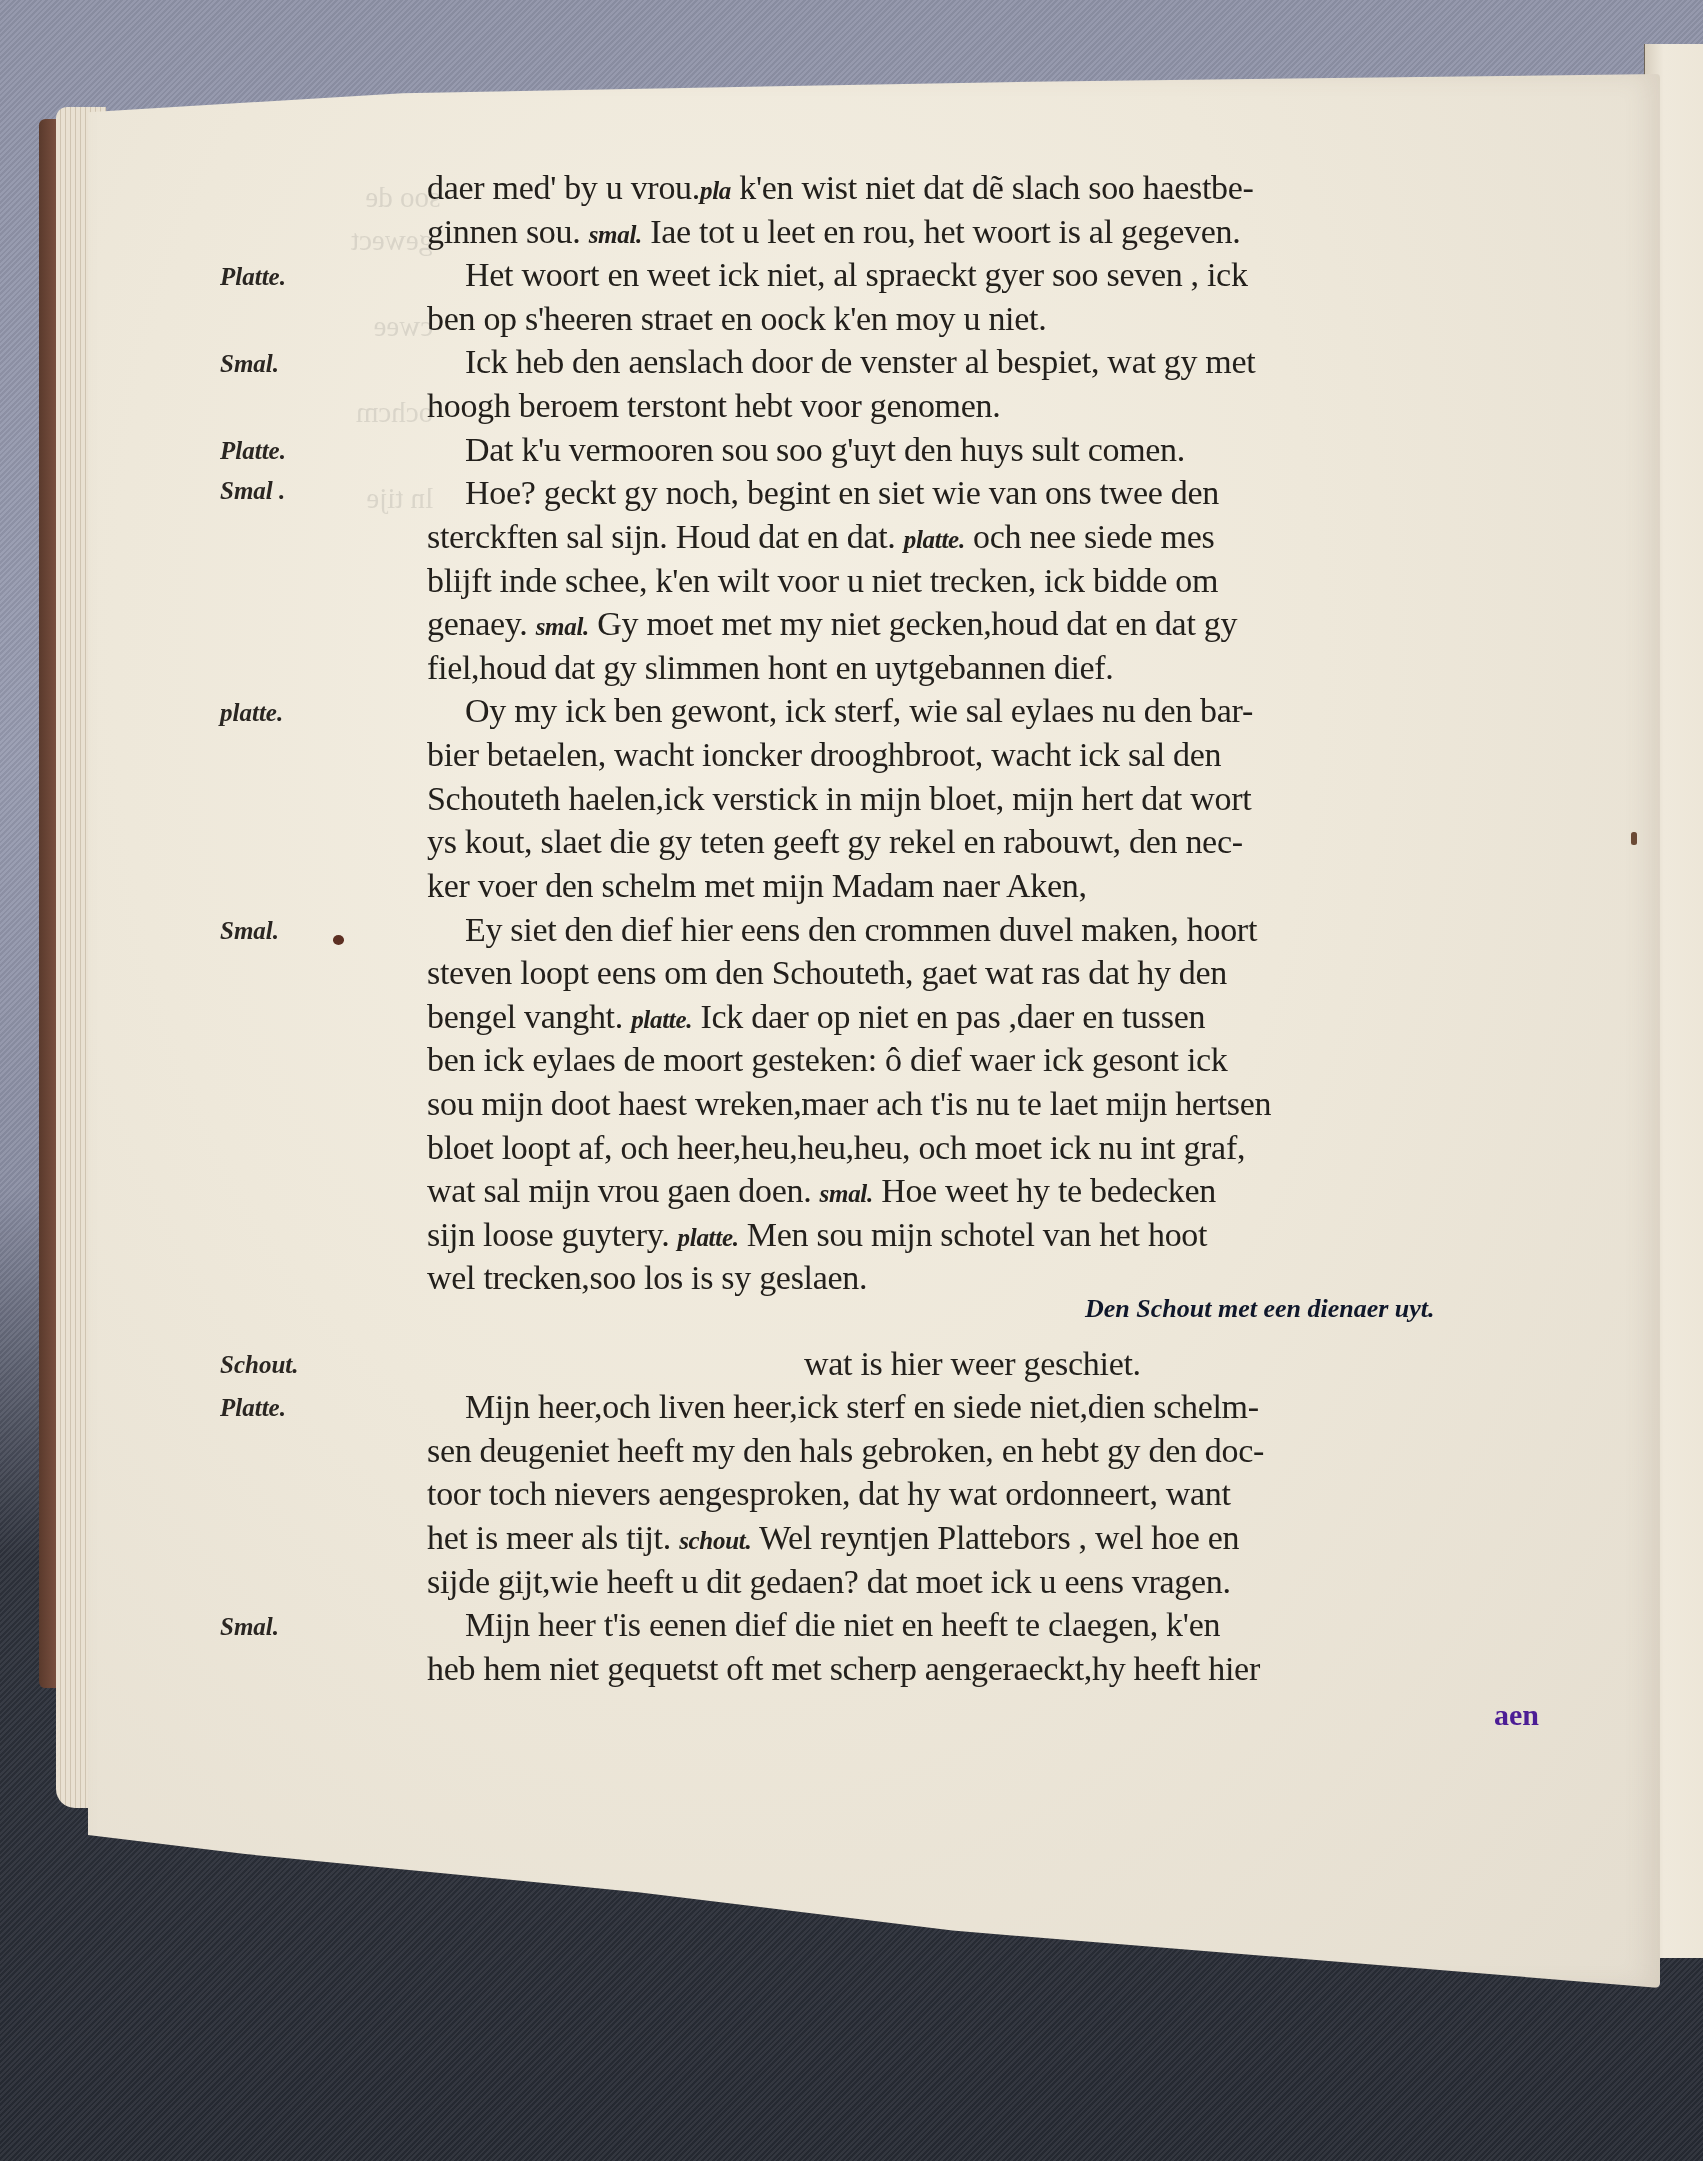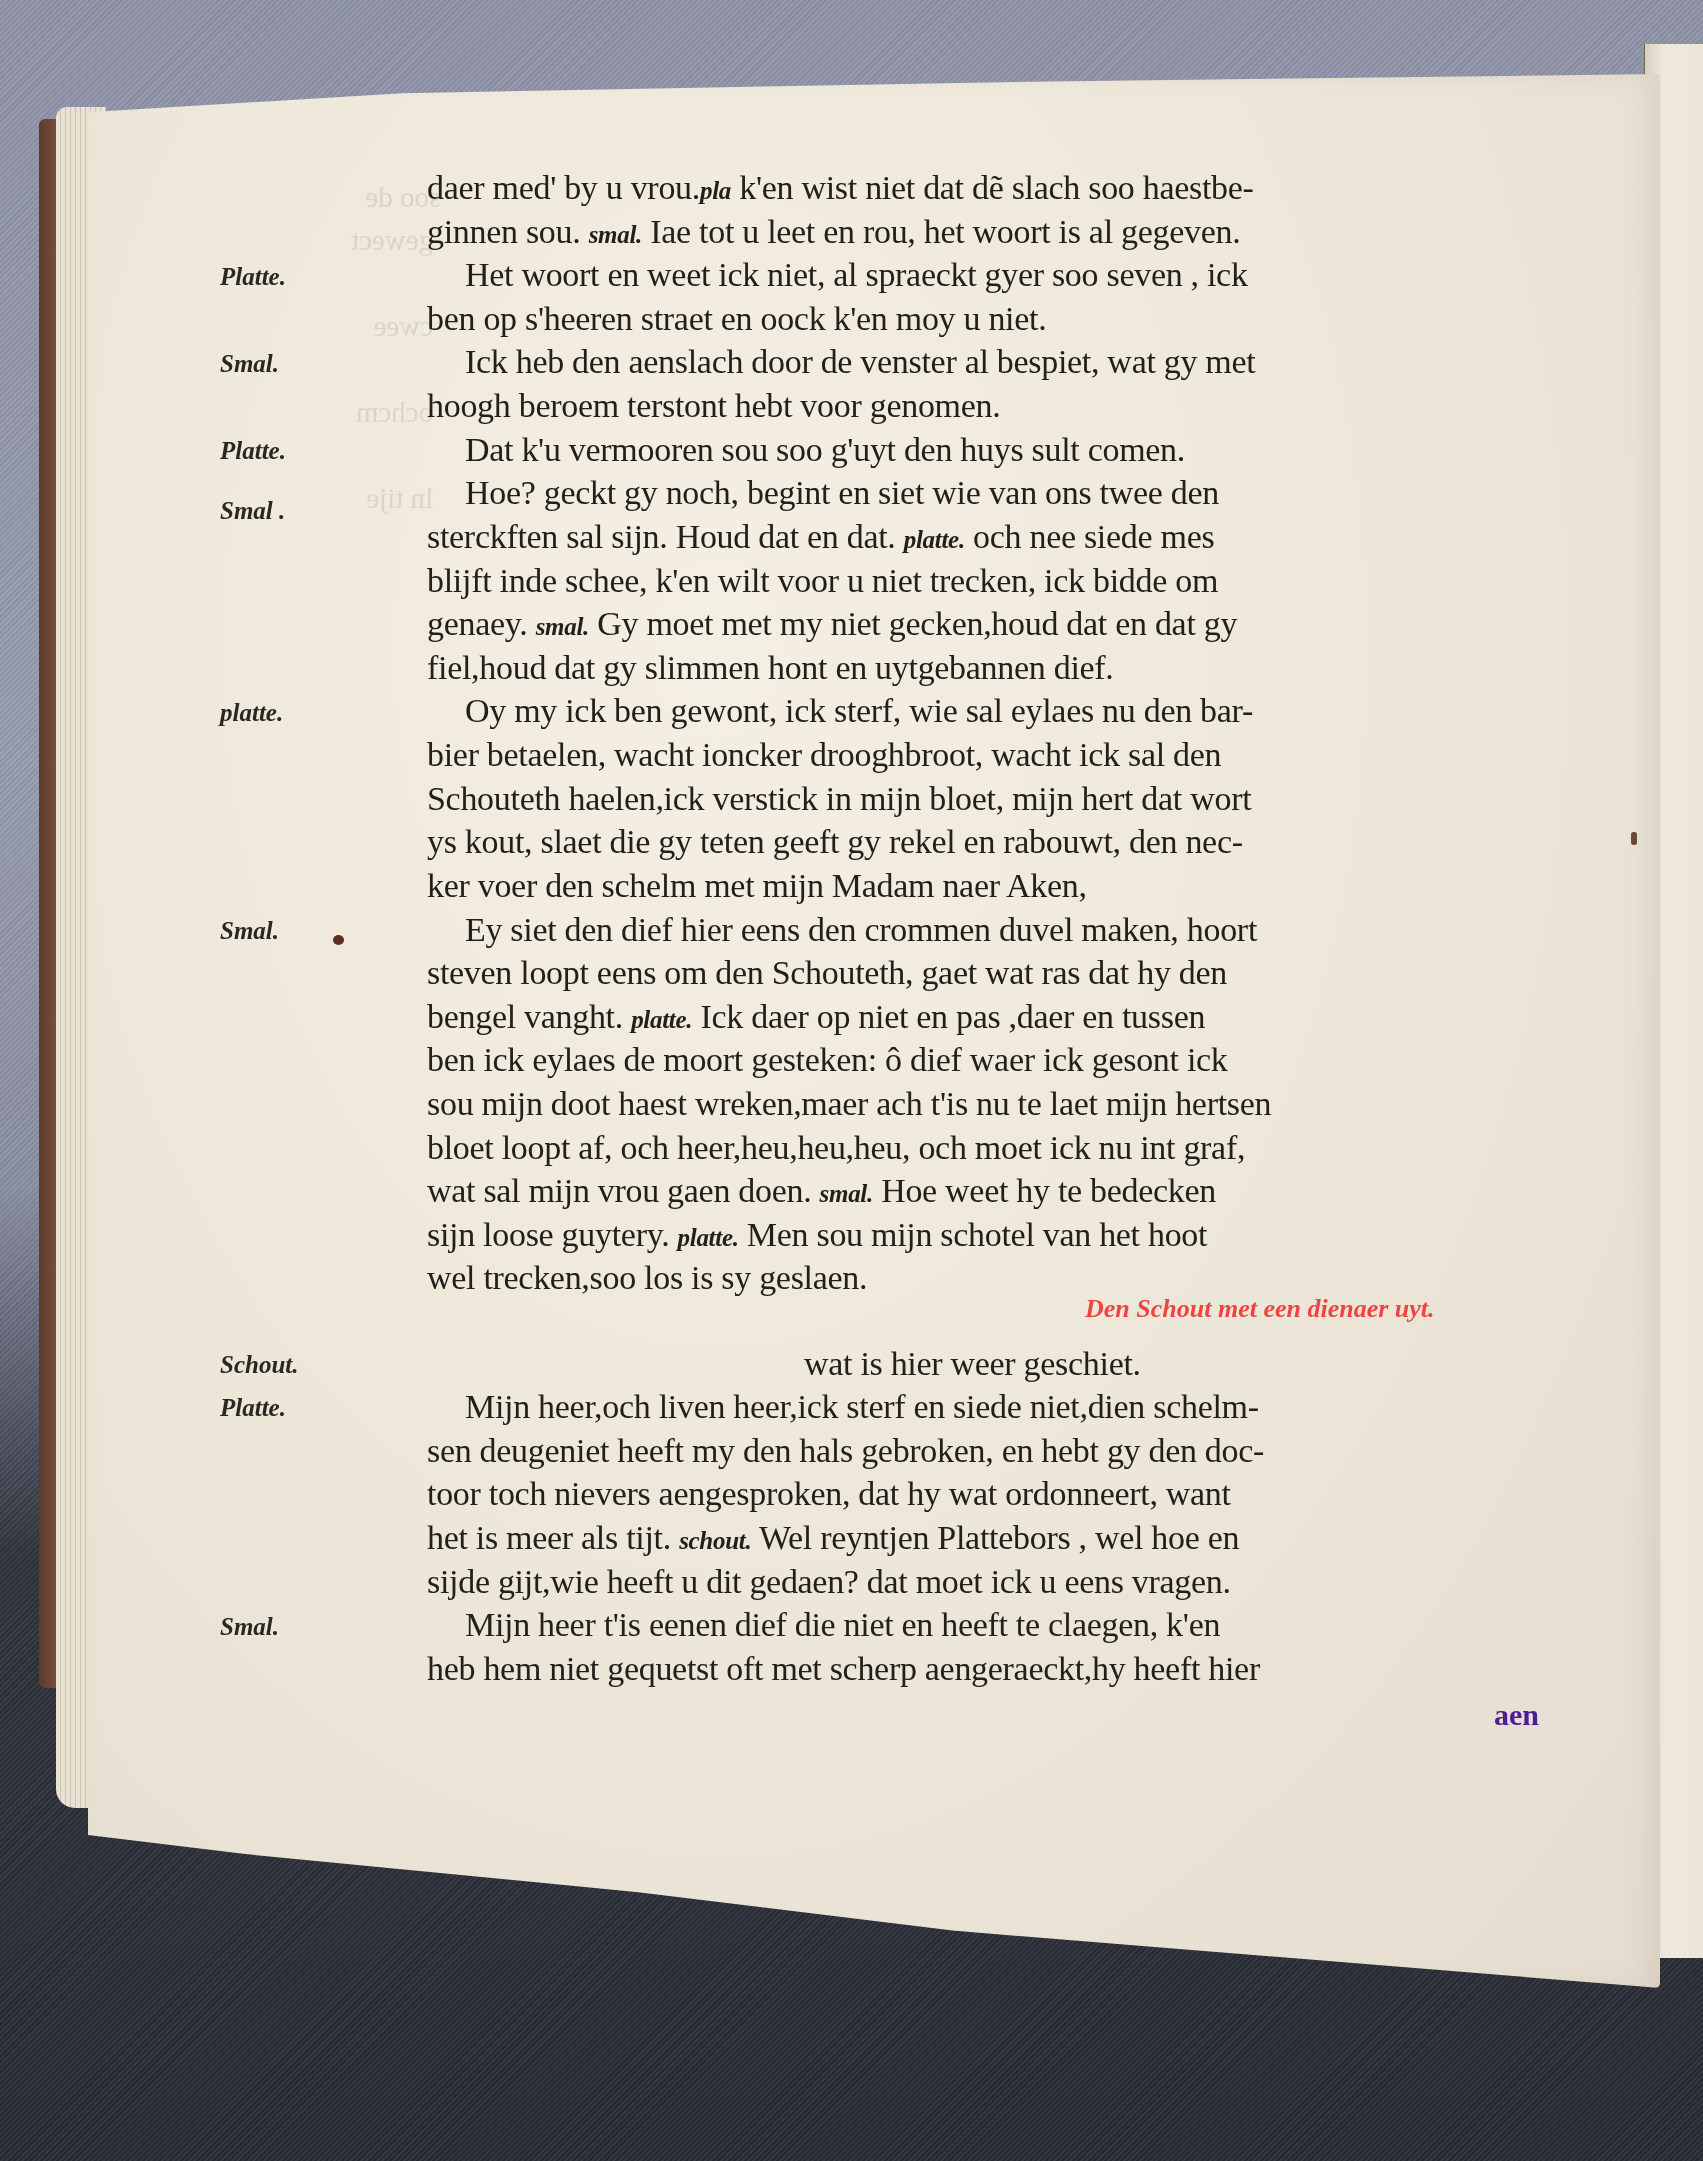--- a/index.html
+++ b/index.html
@@ -57,21 +57,21 @@
     position: absolute; left: 0; white-space: nowrap;
     font-size: 34px; letter-spacing: -0.3px; transform-origin: left top;
   }
   .speaker {
     position: absolute; white-space: nowrap; font-style: italic; font-weight: bold;
     font-size: 25px; color: #2a2622;
   }
   .inline-speaker { font-style: italic; font-weight: bold; font-size: 25px; }
   .stage {
     position: absolute; white-space: nowrap; font-style: italic; font-weight: bold;
-    font-size: 26px; color: #ef4444;
+    font-size: 26px; color: #0f172a;
   }
   .catchword {
     position: absolute; white-space: nowrap; font-weight: bold; font-size: 30px; color: #4c1d95;
   }
 </style>
 </head>
 <body>
 
 <div class="fabric"></div>
 <div class="binding"></div>
@@ -94,21 +94,21 @@
     <div class="line" style="top: 0px; left: 0px;"><span>daer med' by u vrou.</span><span class="inline-speaker">pla</span><span> k'en wist niet dat dẽ slach soo haestbe-</span></div>
     <div class="line" style="top: 44px; left: 0px;"><span>ginnen sou. </span><span class="inline-speaker">smal.</span><span> Iae tot u leet en rou, het woort is al gegeven.</span></div>
     <div class="speaker" style="left: -207px; top: 94px;">Platte.</div>
     <div class="line" style="top: 87px; left: 38px;"><span>Het woort en weet ick niet, al spraeckt gyer soo seven , ick</span></div>
     <div class="line" style="top: 131px; left: 0px;"><span>ben op s'heeren straet en oock k'en moy u  niet.</span></div>
     <div class="speaker" style="left: -207px; top: 181px;">Smal.</div>
     <div class="line" style="top: 174px; left: 38px;"><span>Ick heb den aenslach  door de venster al bespiet, wat gy met</span></div>
     <div class="line" style="top: 218px; left: 0px;"><span>hoogh beroem terstont  hebt voor  genomen.</span></div>
     <div class="speaker" style="left: -207px; top: 268px;">Platte.</div>
     <div class="line" style="top: 262px; left: 38px;"><span>Dat k'u  vermooren sou soo g'uyt den huys sult comen.</span></div>
-    <div class="speaker" style="left: -207px; top: 328px;">Smal .</div>
+    <div class="speaker" style="left: -207px; top: 308px;">Smal .</div>
     <div class="line" style="top: 305px; left: 38px;"><span>Hoe? geckt  gy noch, begint en siet  wie van  ons twee  den</span></div>
     <div class="line" style="top: 349px; left: 0px;"><span>sterckften  sal sijn. Houd dat en dat. </span><span class="inline-speaker">platte.</span><span> och  nee  siede mes</span></div>
     <div class="line" style="top: 393px; left: 0px;"><span>blijft  inde  schee, k'en  wilt voor u niet trecken,  ick bidde om</span></div>
     <div class="line" style="top: 436px; left: 0px;"><span>genaey. </span><span class="inline-speaker">smal.</span><span> Gy moet met my niet gecken,houd dat en dat gy</span></div>
     <div class="line" style="top: 480px; left: 0px;"><span>fiel,houd dat gy slimmen  hont en  uytgebannen dief.</span></div>
     <div class="speaker" style="left: -207px; top: 530px;">platte.</div>
     <div class="line" style="top: 523px; left: 38px;"><span>Oy my ick ben gewont, ick sterf, wie sal  eylaes nu den bar-</span></div>
     <div class="line" style="top: 567px; left: 0px;"><span>bier betaelen, wacht ioncker drooghbroot, wacht  ick sal  den</span></div>
     <div class="line" style="top: 611px; left: 0px;"><span>Schouteth haelen,ick verstick in mijn bloet, mijn hert dat wort</span></div>
     <div class="line" style="top: 654px; left: 0px;"><span>ys kout, slaet die gy teten geeft gy rekel en rabouwt, den nec-</span></div>

